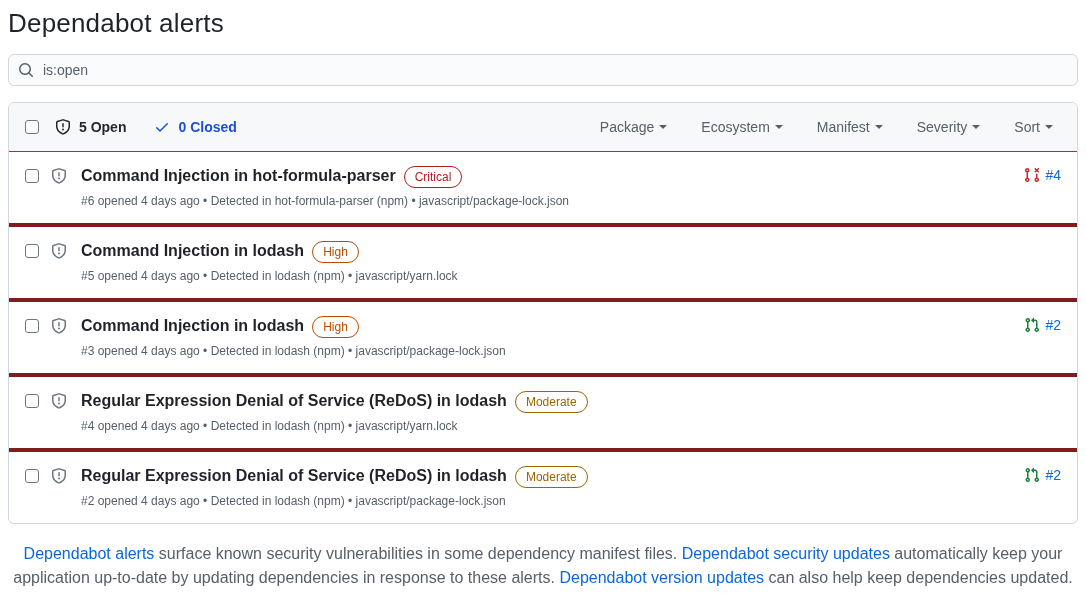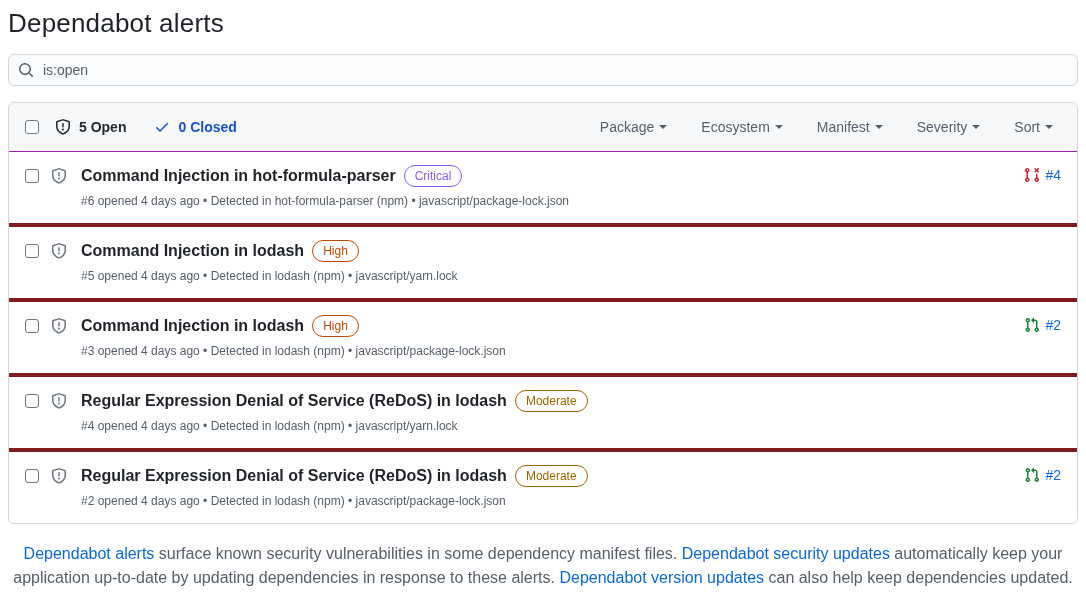--- a/index.html
+++ b/index.html
@@ -71,21 +71,21 @@
     background: #fff; cursor: pointer; flex: none;
   }
   .alert-row {
     display: flex; align-items: flex-start;
     padding: 12px 16px 14px 16px;
   }
   .alert-row + .alert-row { border-top: 4px solid #7f1d1d; }
   .alert-row .row-check { margin-top: 5px; }
   .row-shield { color: #6e7781; margin: 4px 0 0 12px; flex: none; width: 16px; height: 16px; }
   .alert-main { margin-left: 14px; flex: 1 1 auto; min-width: 0; }
-  .title-line { display: flex; align-items: center; gap: 8px; }
+  .title-line { display: flex; align-items: flex-end; gap: 8px; }
   .alert-title {
     font-size: 16px; font-weight: 700; color: #1f2328; text-decoration: none; line-height: 24px;
   }
   .severity-badge {
     display: inline-block; font-size: 12px; font-weight: 500;
     line-height: 18px; padding: 1px 10px; border-radius: 2em;
     border: 1px solid currentColor; background: transparent; white-space: nowrap;
   }
   .alert-meta { margin-top: 5px; font-size: 12px; color: #57606a; line-height: 16px; }
   .alert-pr { display: flex; align-items: center; gap: 5px; margin-top: 3px; flex: none; }
@@ -160,21 +160,21 @@
   </div>
   <div id="alert-rows">
   <div class="alert-row">
     <input type="checkbox" class="row-check" style="">
     <svg class="row-shield" viewBox="0 0 16 16">
           <path d="M7.467.133a1.748 1.748 0 0 1 1.066 0l5.25 1.68A1.75 1.75 0 0 1 15 3.48V7c0 1.566-.32 3.182-1.303 4.682-.983 1.498-2.585 2.813-5.032 3.855a1.697 1.697 0 0 1-1.33 0c-2.447-1.042-4.049-2.357-5.032-3.855C1.32 10.182 1 8.566 1 7V3.48a1.75 1.75 0 0 1 1.217-1.667Zm.61 1.429a.25.25 0 0 0-.153 0l-5.25 1.68a.25.25 0 0 0-.174.238V7c0 1.358.275 2.666 1.057 3.86.784 1.194 2.121 2.34 4.366 3.297a.196.196 0 0 0 .154 0c2.245-.956 3.582-2.104 4.366-3.298C13.225 9.666 13.5 8.358 13.5 7V3.48a.25.25 0 0 0-.174-.237l-5.25-1.68ZM8.75 4.75v3a.75.75 0 0 1-1.5 0v-3a.75.75 0 0 1 1.5 0ZM9 10.5a1 1 0 1 1-2 0 1 1 0 0 1 2 0Z"></path>
         </svg>
     <div class="alert-main">
       <div class="title-line">
         <a href="#" class="alert-title">Command Injection in hot-formula-parser</a>
-        <span class="severity-badge" style="color: #8b5cf6;">Critical</span>
+        <span class="severity-badge" style="color: #b91c1c;">Critical</span>
       </div>
       <div class="alert-meta">#6 opened 4 days ago • Detected in hot-formula-parser (npm) • javascript/package-lock.json</div>
     </div>
     <div class="alert-pr">
 
       <svg class="pr-icon-closed" viewBox="0 0 16 16" style="color: rgb(207, 34, 46);">
             <path d="M3.25 1A2.25 2.25 0 0 1 4 5.372v5.256a2.251 2.251 0 1 1-1.5 0V5.372A2.251 2.251 0 0 1 3.25 1Zm9.5 5.5a.75.75 0 0 1 .75.75v3.378a2.251 2.251 0 1 1-1.5 0V7.25a.75.75 0 0 1 .75-.75Zm-2.03-5.273a.75.75 0 0 1 1.06 0l.97.97.97-.97a.748.748 0 0 1 1.265.332.75.75 0 0 1-.205.729l-.97.97.97.97a.751.751 0 0 1-.018 1.042.751.751 0 0 1-1.042.018l-.97-.97-.97.97a.749.749 0 0 1-1.275-.326.749.749 0 0 1 .215-.734l.97-.97-.97-.97a.75.75 0 0 1 0-1.06ZM2.5 3.25a.75.75 0 1 0 1.5 0 .75.75 0 0 0-1.5 0ZM3.25 12a.75.75 0 1 0 0 1.5.75.75 0 0 0 0-1.5Zm9.5 0a.75.75 0 1 0 0 1.5.75.75 0 0 0 0-1.5Z"></path>
           </svg>
       <a href="#" class="pr-number">#4</a>
     </div>

